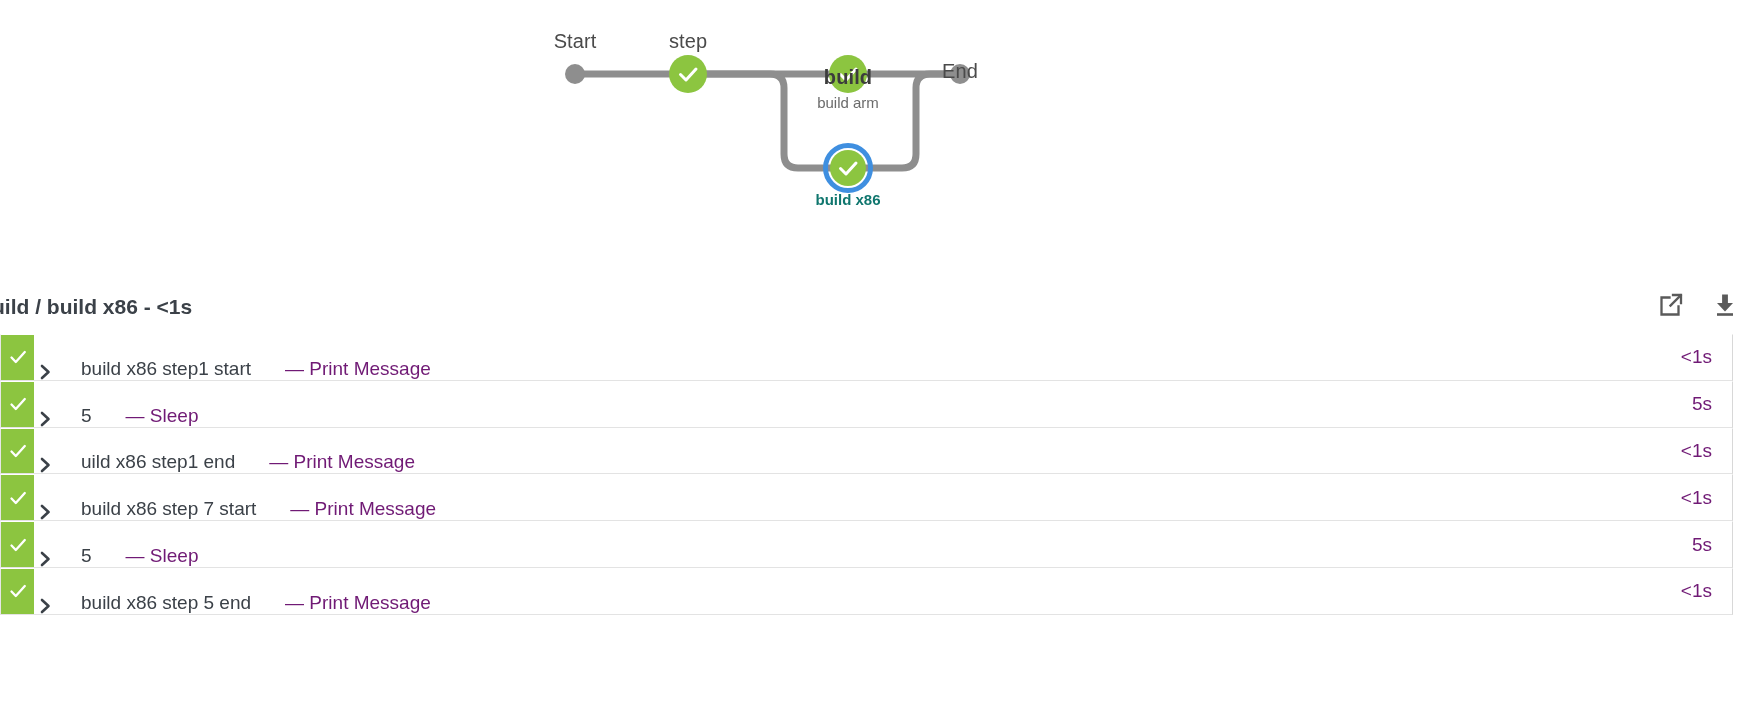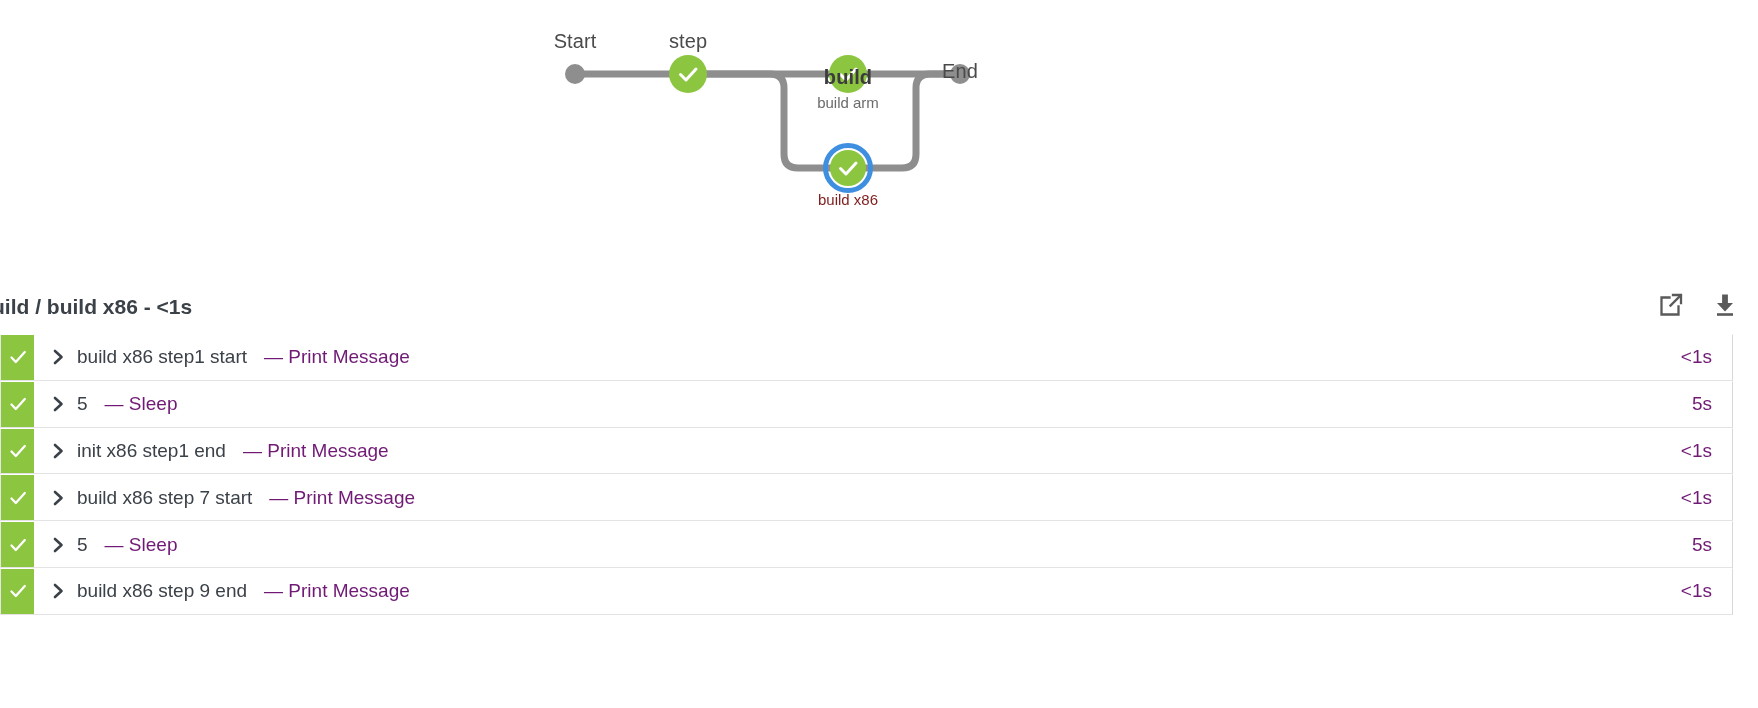--- a/index.html
+++ b/index.html
@@ -46,21 +46,21 @@
   }
   .stage-label.bold { font-weight: bold; color: #3c3c3c; margin-top: 36px; }
 
   .job-label {
     position: absolute;
     font-size: 15px;
     color: #6b6b6b;
     white-space: nowrap;
     transform: translateX(-50%);
   }
-  .job-label.bold { font-weight: normal; color: #7f1d1d; }
+  .job-label.bold { font-weight: bold; color: #0f766e; }
 
   
   .panel-header {
     position: absolute;
     left: 0;
     top: 292px;
     width: 1758px;
     height: 44px;
   }
   .panel-title {
@@ -119,23 +119,24 @@
     display: flex;
     align-items: center;
     justify-content: center;
     color: #ffffff;
   }
   .step-status svg { display: block; }
 
   .step-body {
     flex: 1;
     display: flex;
-    align-items: center;
-    padding-left: 13px;
+    align-items: flex-end;
+    padding-left: 0;
     min-width: 0;
+    gap: 17px;
   }
   .chevron {
     display: inline-flex;
     align-items: center;
     justify-content: center;
     width: 22px;
     min-width: 22px;
     color: #3b4148;
     cursor: pointer;
   }
@@ -273,21 +274,21 @@
         <svg width="20" height="20" viewBox="0 0 20 20">
             <path d="M3.5 10.5 L7.8 15 L16.8 5" fill="none" stroke="#ffffff" stroke-width="2.3" stroke-linecap="round" stroke-linejoin="round"></path>
           </svg>
       </div>
       <div class="step-body">
         <span class="chevron">
           <svg width="13" height="16" viewBox="0 0 13 16">
               <path d="M3 2 L9.5 8 L3 14" fill="none" stroke="#3b4148" stroke-width="2.6" stroke-linecap="round" stroke-linejoin="round"></path>
             </svg>
         </span>
-        <span class="step-name">init x86 step1 end</span>
+        <span class="step-name">uild x86 step1 end</span>
         <span class="step-kind">— Print Message</span>
       </div>
       <div class="step-duration">&lt;1s</div>
     </div>
 
     <div class="step-row">
       <div class="step-status">
         <svg width="20" height="20" viewBox="0 0 20 20">
             <path d="M3.5 10.5 L7.8 15 L16.8 5" fill="none" stroke="#ffffff" stroke-width="2.3" stroke-linecap="round" stroke-linejoin="round"></path>
           </svg>
@@ -327,21 +328,21 @@
         <svg width="20" height="20" viewBox="0 0 20 20">
             <path d="M3.5 10.5 L7.8 15 L16.8 5" fill="none" stroke="#ffffff" stroke-width="2.3" stroke-linecap="round" stroke-linejoin="round"></path>
           </svg>
       </div>
       <div class="step-body">
         <span class="chevron">
           <svg width="13" height="16" viewBox="0 0 13 16">
               <path d="M3 2 L9.5 8 L3 14" fill="none" stroke="#3b4148" stroke-width="2.6" stroke-linecap="round" stroke-linejoin="round"></path>
             </svg>
         </span>
-        <span class="step-name">build x86 step 9 end</span>
+        <span class="step-name">build x86 step 5 end</span>
         <span class="step-kind">— Print Message</span>
       </div>
       <div class="step-duration">&lt;1s</div>
     </div>
 
   </div>
 
 </div>
 
 </body></html>

